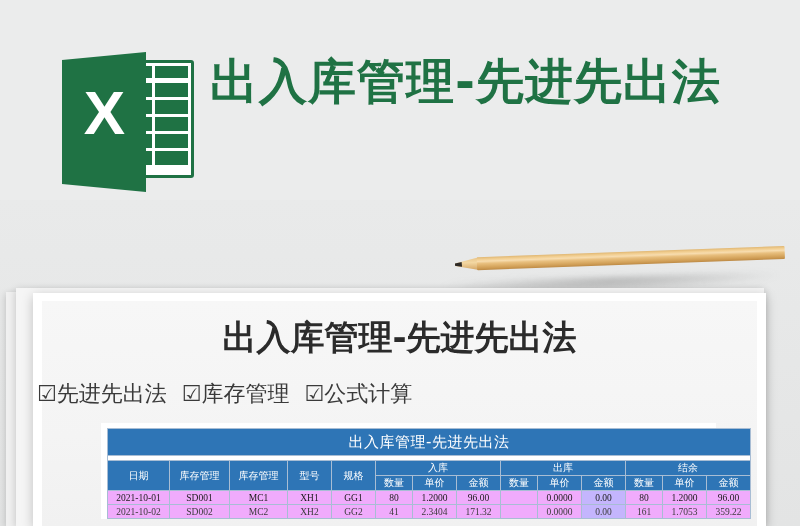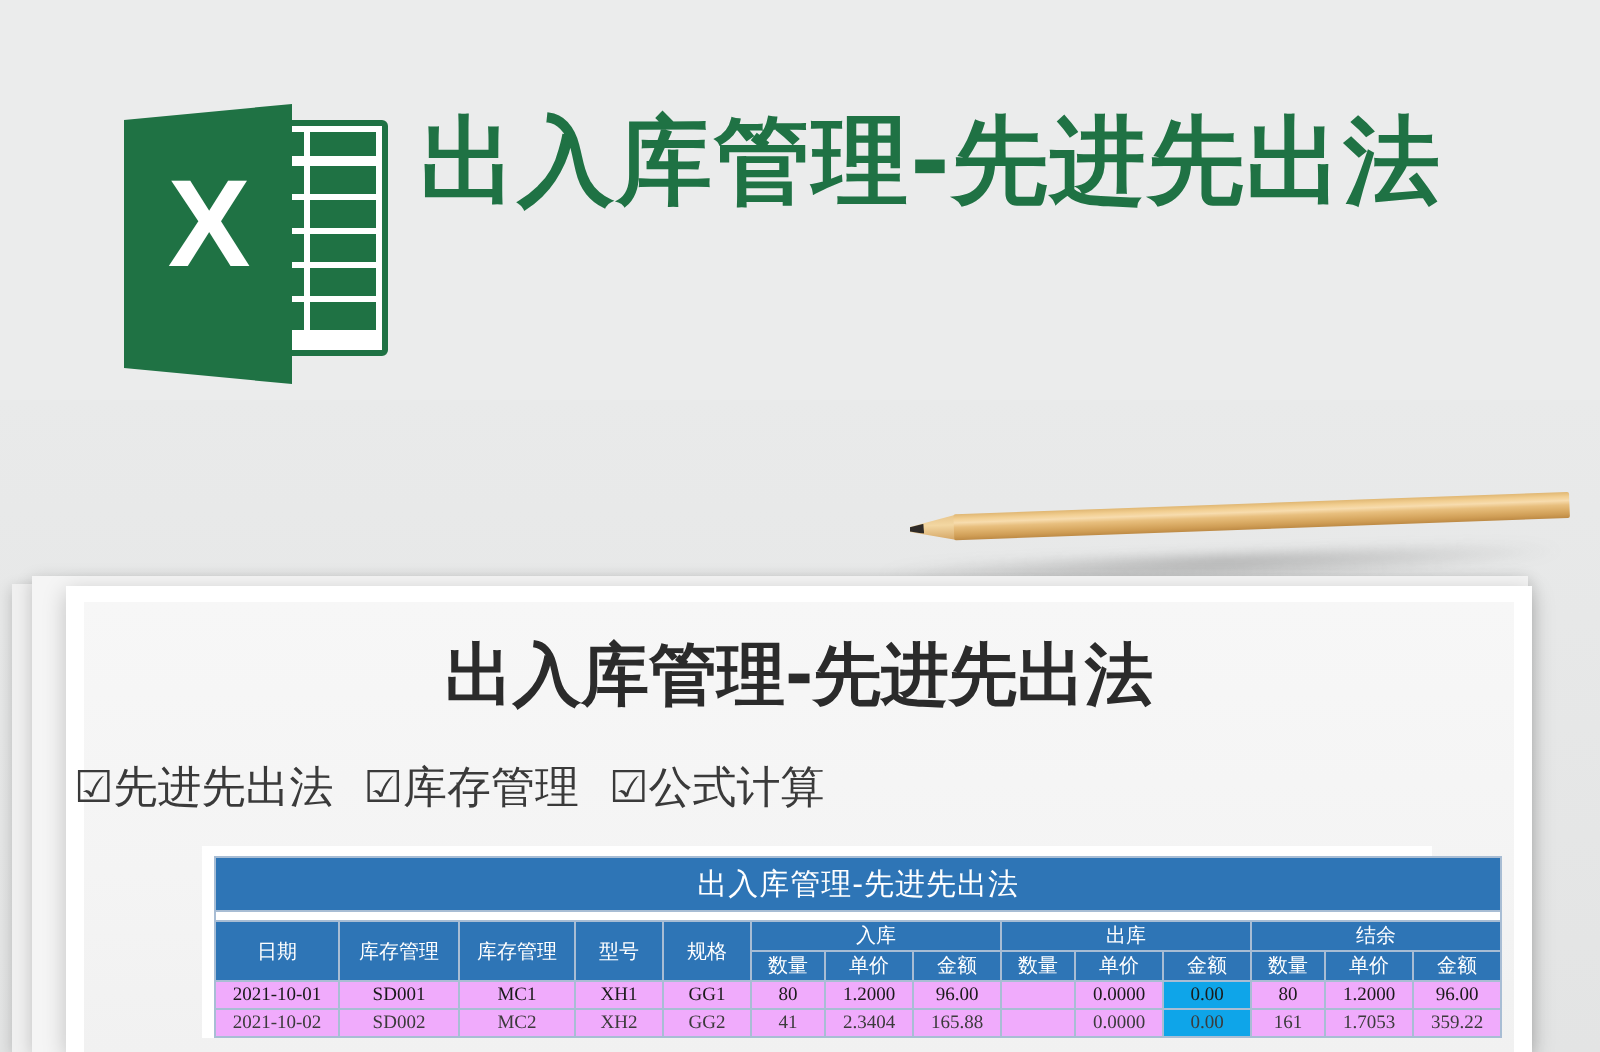--- a/index.html
+++ b/index.html
@@ -149,21 +149,21 @@
     font-size: 10px; font-weight: 700; height: 15px;
     border: 1px solid #cfe0ef;
     font-family: "DejaVu Sans", "Liberation Sans", sans-serif;
   }
   .xt-head th.tall { height: 30px; }
   .xt-row td {
     background: #f0abfc; color: #1a1a1a;
     font-size: 9.5px; height: 14px;
     border: 1px solid #bcccdd;
   }
-  .xt-row td.shade { background: #0ea5e9; text-align: center; }
+  .xt-row td.shade { background: #c4b5fd; text-align: center; }
 
   
   .xt-row.clipped td { color: #3b3b3b; margin-top: 16px; }
 </style>
 </head>
 <body>
 
 <div class="banner">
   <div class="banner-inner">
 
@@ -296,21 +296,21 @@
         </tr>
 
         <tr class="xt-row clipped">
           <td>2021-10-02</td>
           <td>SD002</td>
           <td>MC2</td>
           <td>XH2</td>
           <td>GG2</td>
           <td>41</td>
           <td>2.3404</td>
-          <td>165.88</td>
+          <td>171.32</td>
           <td></td>
           <td>0.0000</td>
           <td class="shade">0.00</td>
           <td>161</td>
           <td>1.7053</td>
           <td>359.22</td>
         </tr>
       </tbody>
     </table>
   </div>

